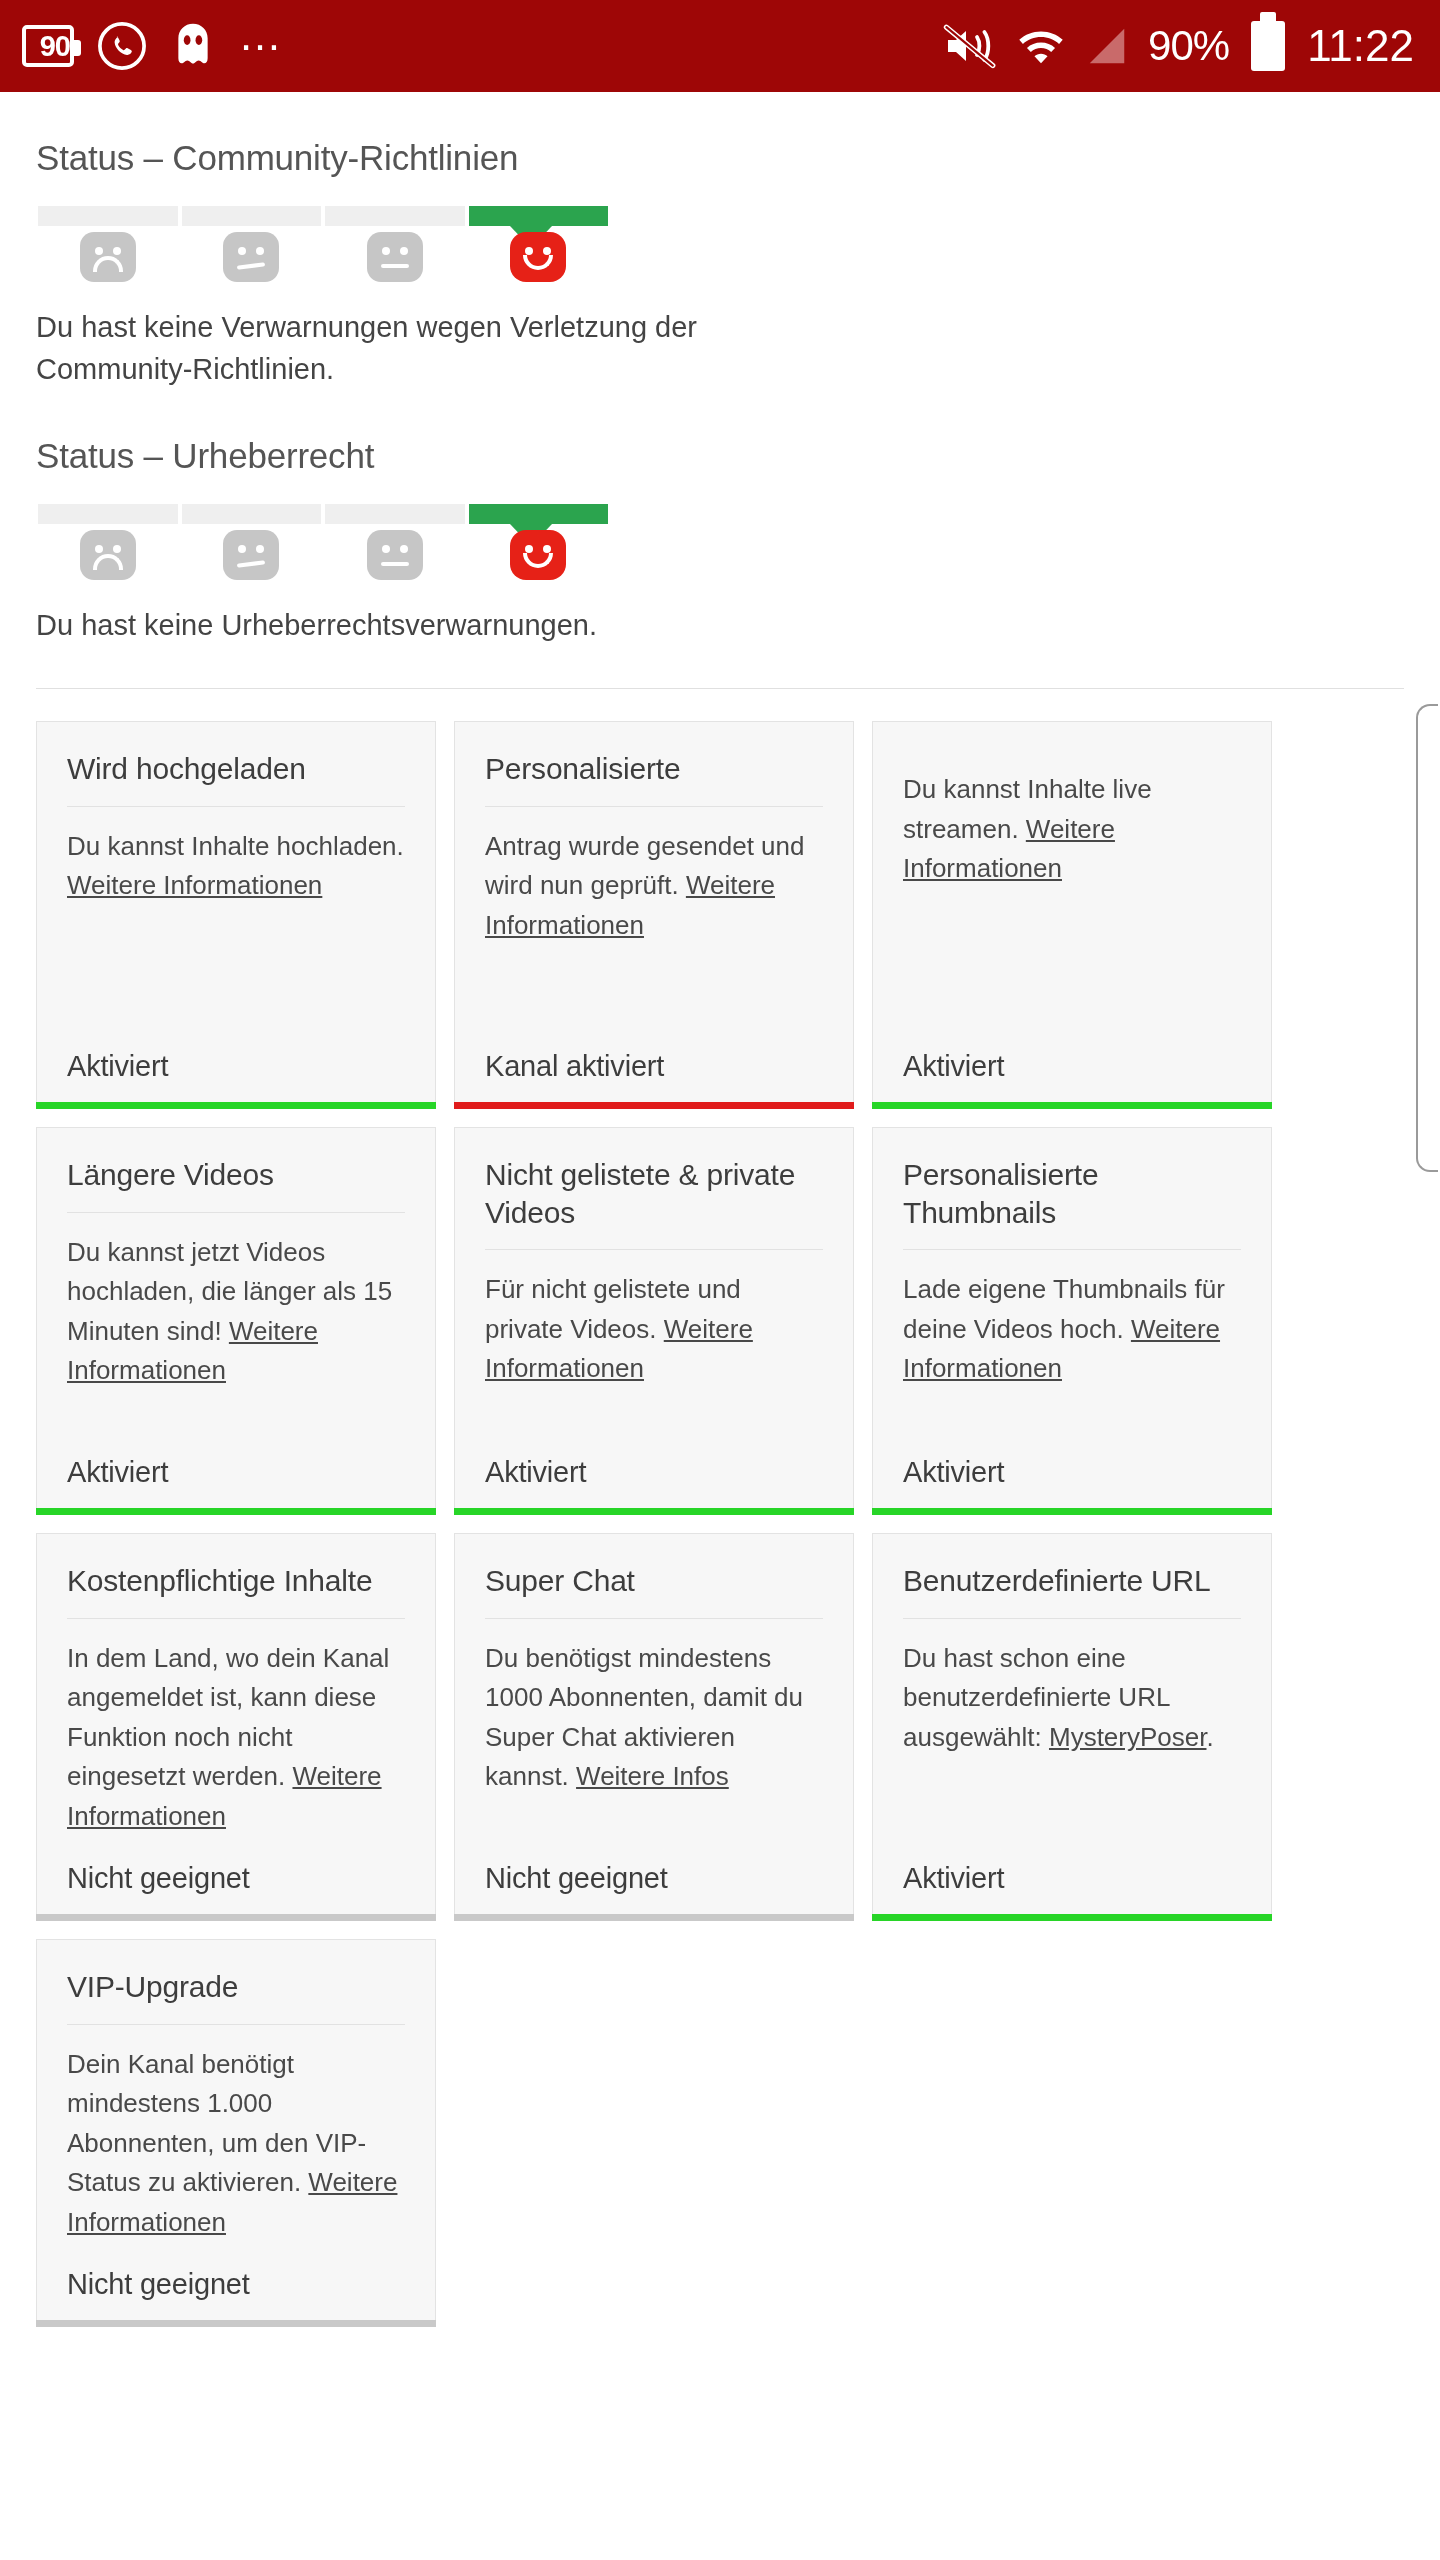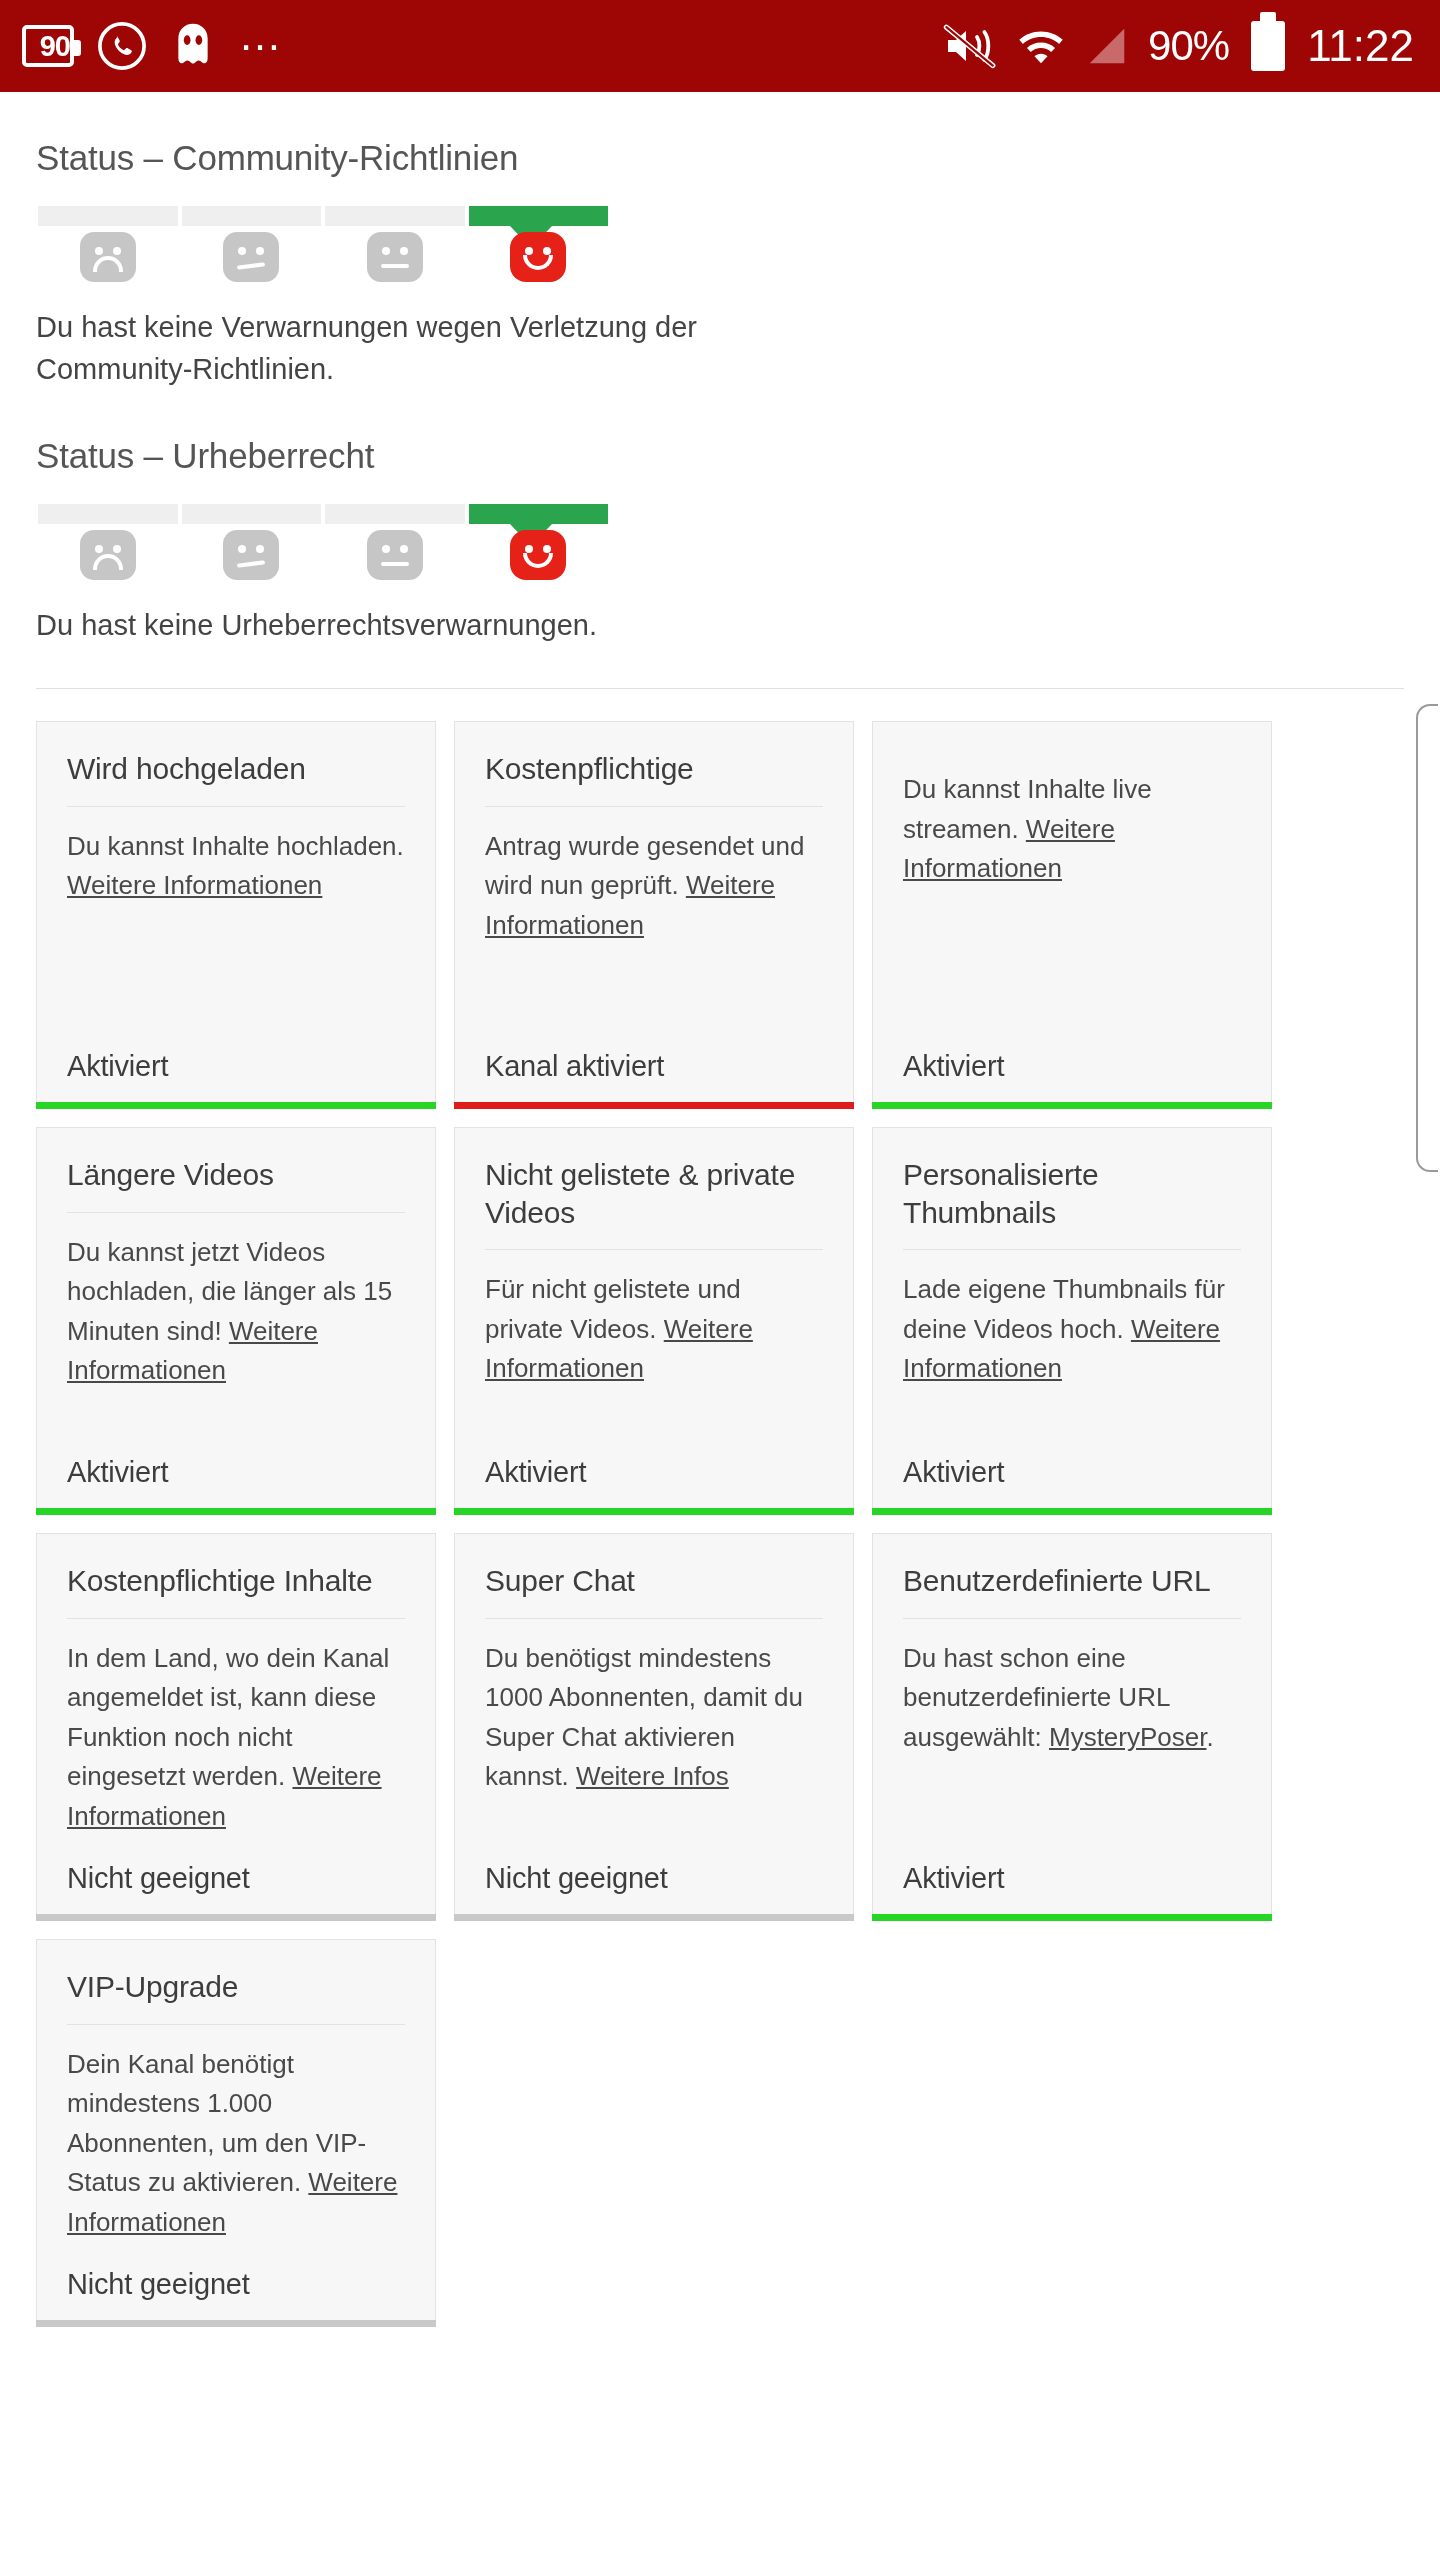--- a/index.html
+++ b/index.html
@@ -339,21 +339,21 @@
   <div class="grid">
 
     <div class="card">
       <div class="card-title">Wird hochgeladen</div>
       <div class="card-body"><span>Du kannst Inhalte hochladen. </span><a href="#">Weitere Informationen</a><span></span></div>
       <div class="card-status">Aktiviert</div>
       <div class="card-bar bar-green"></div>
     </div>
 
     <div class="card">
-      <div class="card-title">Kostenpflichtige</div>
+      <div class="card-title">Personalisierte</div>
       <div class="card-body"><span>Antrag wurde gesendet und wird nun geprüft. </span><a href="#">Weitere Informationen</a><span></span></div>
       <div class="card-status">Kanal aktiviert</div>
       <div class="card-bar bar-red"></div>
     </div>
 
     <div class="card">
       <div class="card-body"><span>Du kannst Inhalte live streamen. </span><a href="#">Weitere Informationen</a><span></span></div>
       <div class="card-status">Aktiviert</div>
       <div class="card-bar bar-green"></div>
     </div>

